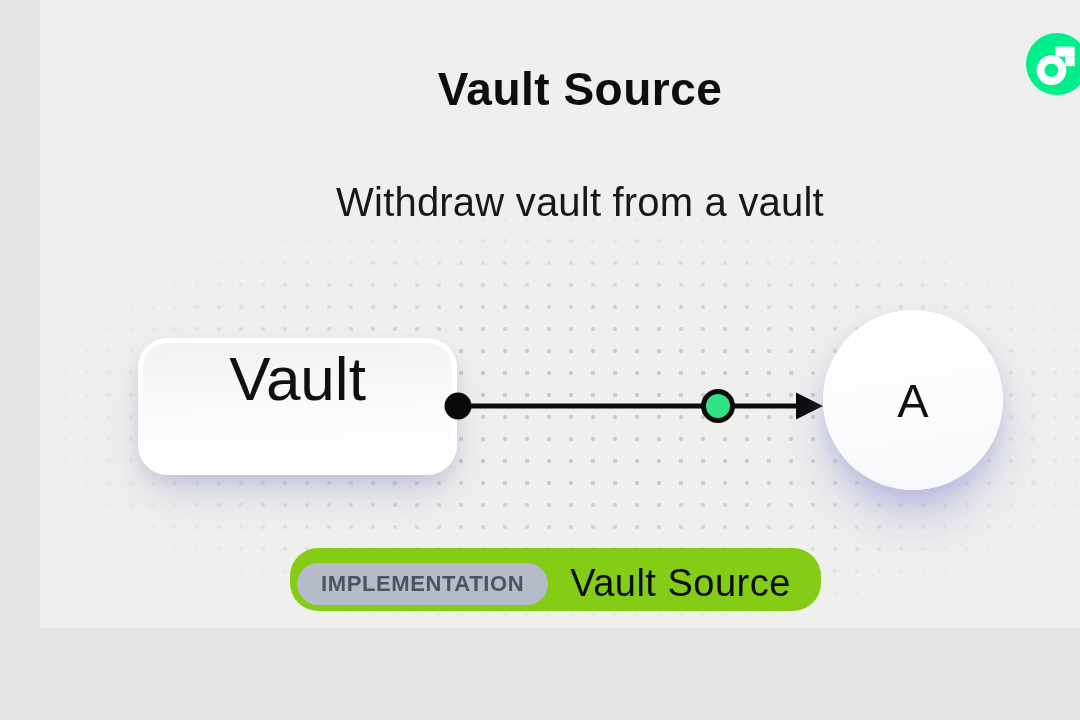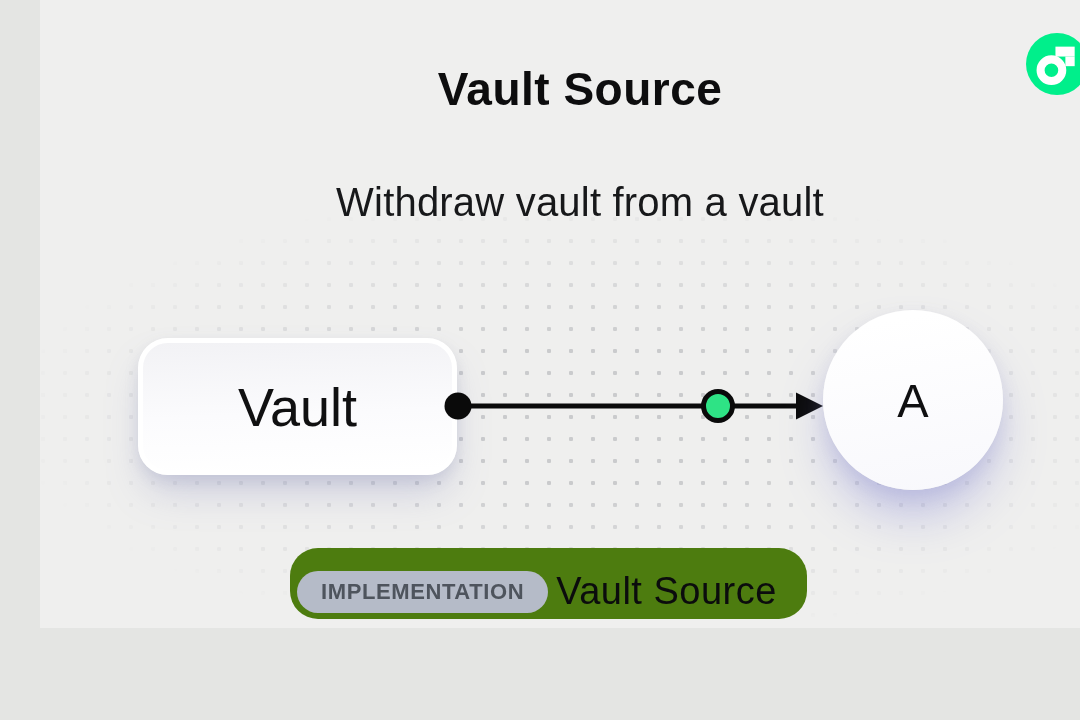--- a/index.html
+++ b/index.html
@@ -27,38 +27,38 @@
     font-size:40px;font-weight:400;letter-spacing:.2px;color:#17181a;
   }
   .logo{position:absolute;left:986px;top:33px;width:62px;height:62px;}
   .logo svg{display:block;width:100%;height:100%;}
 
   .vault-node{
     position:absolute;left:98px;top:338px;width:319px;height:137px;
     box-sizing:border-box;border:5px solid #ffffff;border-radius:30px;
     background:linear-gradient(178deg,#f2f2f5 0%,#fbfbfd 55%,#ffffff 100%);
     box-shadow:0 22px 38px -8px rgba(128,132,185,.35),0 6px 14px rgba(140,142,170,.18);
-    display:flex;align-items:center;justify-content:center;
-    font-size:54px;color:#101011;
+    display:flex;align-items:flex-start;justify-content:center;
+    font-size:62px;color:#101011;
   }
   .account-node{
     position:absolute;left:783px;top:310px;width:180px;height:180px;
     box-sizing:border-box;border-radius:50%;
     background:linear-gradient(170deg,#ffffff 10%,#f8f8fc 100%);
     box-shadow:0 30px 48px -6px rgba(126,128,212,.42),0 8px 18px rgba(140,140,190,.18);
     display:flex;align-items:center;justify-content:center;
     font-size:47px;color:#101011;
   }
   .connector{position:absolute;left:0;top:0;width:1080px;height:720px;pointer-events:none;}
 
   .badge{
     position:absolute;left:250px;top:548px;height:55px;
-    display:inline-flex;align-items:center;gap:8px;
-    padding:16px 30px 0 7px;border-radius:28px;
-    background:#4d7c0f;
+    display:inline-flex;align-items:center;gap:22px;
+    padding:8px 30px 0 7px;border-radius:28px;
+    background:#84cc16;
   }
   .badge-tag{
     display:flex;align-items:center;justify-content:center;
     height:42px;padding:0 24px;border-radius:21px;background:#b5bbc8;
     font-size:22px;font-weight:bold;letter-spacing:.6px;color:#4e545d;
   }
   .badge-label{
     font-size:38px;font-weight:500;letter-spacing:.5px;color:#0b0c0d;
     white-space:nowrap;
   }

